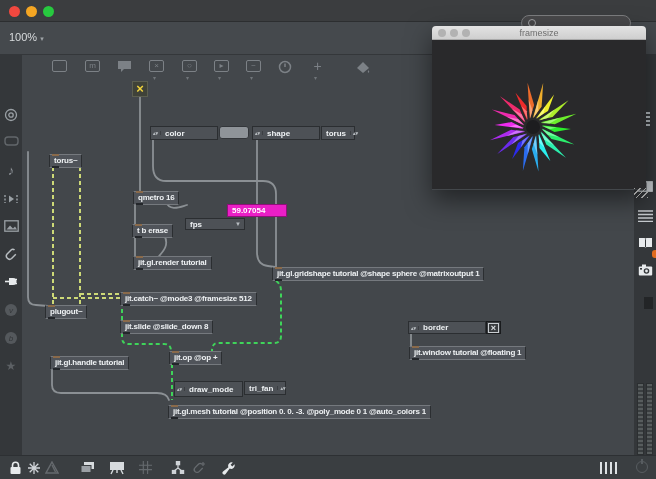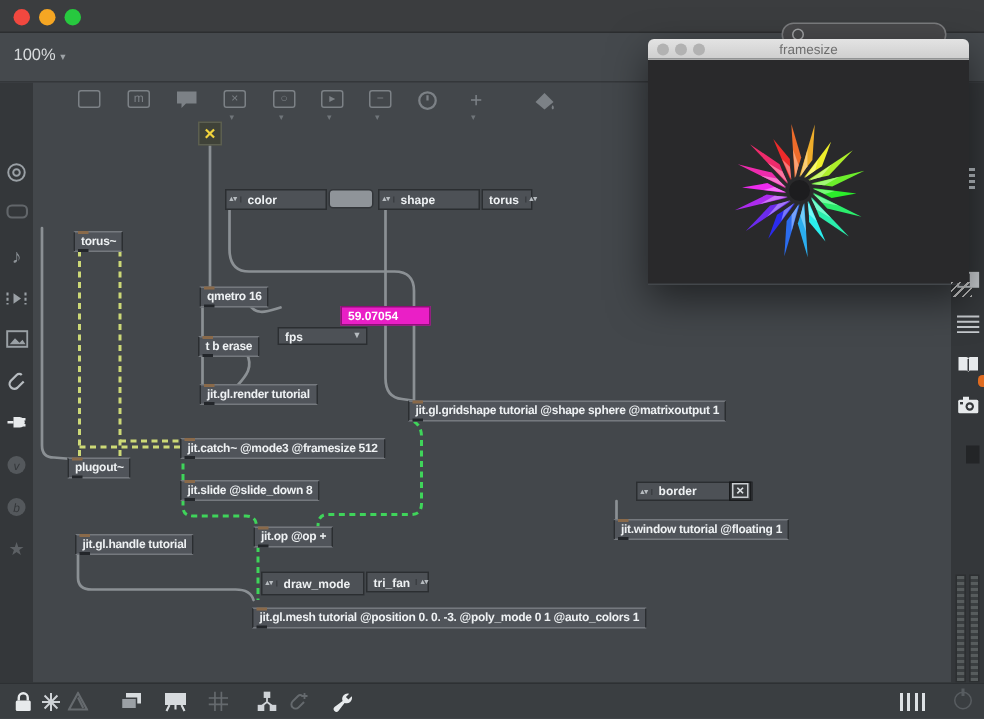--- a/index.html
+++ b/index.html
@@ -375,21 +375,21 @@
 <div class="obj" style="left:50px;top:356px;">jit.gl.handle tutorial</div>
 <div class="menu" style="left:174px;top:381px;width:69px;height:16px;">
   <span class="arrs">▴▾</span>
   <span class="lbl">draw_mode</span>
 </div>
 <div class="menu" style="left:244px;top:381px;width:42px;height:14px;">
   <span class="lbl">tri_fan</span>
   <span class="arrs arrs-r">▴▾</span>
 </div>
 <div class="obj" style="left:168px;top:405px;">jit.gl.mesh tutorial @position 0. 0. -3. @poly_mode 0 1 @auto_colors 1</div>
-<div class="menu" style="left:408px;top:321px;width:78px;height:13px;margin-left:16px;">
+<div class="menu" style="left:408px;top:321px;width:78px;height:13px;">
   <span class="arrs">▴▾</span>
   <span class="lbl">border</span>
 </div>
 <div class="checkbox">
   <i>×</i>
 </div>
 <div class="obj" style="left:409px;top:346px;">jit.window tutorial @floating 1</div>
 <div class="obj" style="left:49px;top:154px;">torus~</div>
 <div class="obj" style="left:33px;top:305px;margin-left:12px;">plugout~</div>
 

